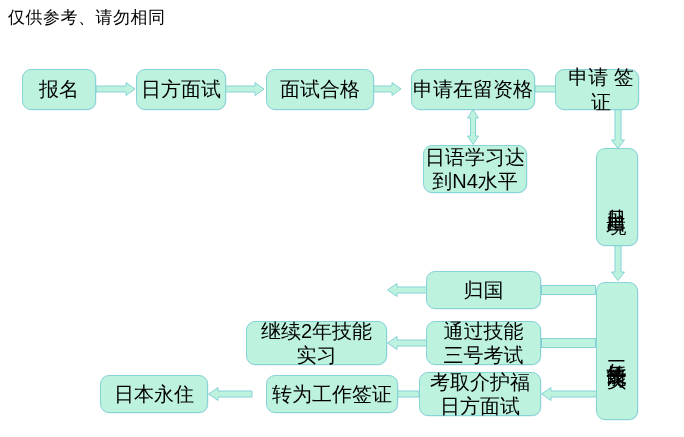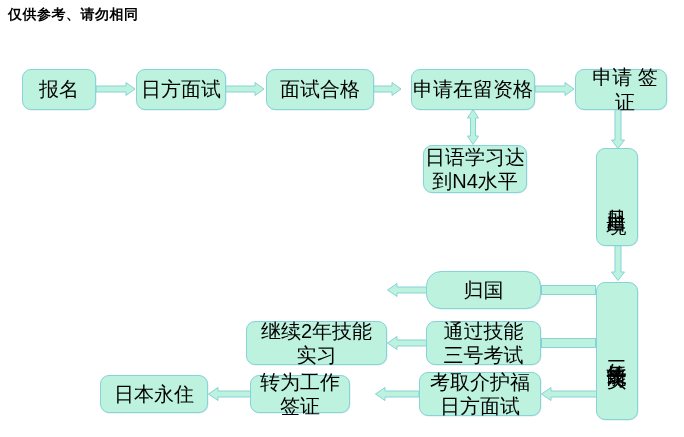--- a/index.html
+++ b/index.html
@@ -15,22 +15,22 @@
   }
   #canvas {
     position: relative;
     width: 684px;
     height: 437px;
   }
   .title {
     position: absolute;
     left: 8px;
     top: 6px;
-    font-size: 14px;
-    font-weight: bold;
+    font-size: 17px;
+    font-weight: normal;
     color: #000000;
     letter-spacing: 0.5px;
     white-space: nowrap;
   }
   .node {
     position: absolute;
     box-sizing: border-box;
     background: #bdf2de;
     border: 1px solid #86d3d8;
     border-radius: 9px;
@@ -151,38 +151,38 @@
   </div>
 
   <div class="node" style="left:22px;  top:69px;  width:74px;  height:41px;">报名</div>
 
   <div class="node" style="left:136px; top:69px;  width:90px;  height:41px;">日方面试</div>
 
   <div class="node" style="left:266px; top:69px;  width:108px;  height:41px;">面试合格</div>
 
   <div class="node" style="left:411px; top:69px;  width:124px; height:41px;">申请在留资格</div>
 
-  <div class="node" style="left:575px; top:69px;  width:92px;  height:41px;padding-left:8px;">申请 签证</div>
+  <div class="node" style="left:555px; top:69px;  width:84px;  height:41px;padding-left:8px;">申请 签证</div>
 
   <div class="node" style="left:423px; top:145px; width:104px; height:48px;">日语学习达
 到N4水平</div>
 
   <div class="node vert" style="left:596px; top:148px; width:42px;  height:98px;">赴日出境</div>
 
   <div class="node vert" style="left:596px; top:282px; width:42px;  height:138px;">三年技能实习</div>
 
-  <div class="node" style="left:426px; top:271px; width:115px; height:38px;border-radius:15px;">归国</div>
+  <div class="node" style="left:426px; top:271px; width:115px; height:38px;">归国</div>
 
 
   <div class="node" style="left:426px; top:321px; width:115px; height:44px;">通过技能
 三号考试</div>
 
   <div class="node" style="left:246px; top:321px; width:141px; height:44px;">继续2年技能
 实习</div>
 
   <div class="node" style="left:419px; top:372px; width:122px; height:44px;">考取介护福
 日方面试</div>
 
-  <div class="node" style="left:250px; top:375px; width:100px; height:38px;">转为工作签证</div>
+  <div class="node" style="left:266px; top:375px; width:132px; height:38px;">转为工作签证</div>
 
   <div class="node" style="left:100px; top:375px; width:108px; height:38px;">日本永住</div>
 
 </div>
 
 </body></html>

